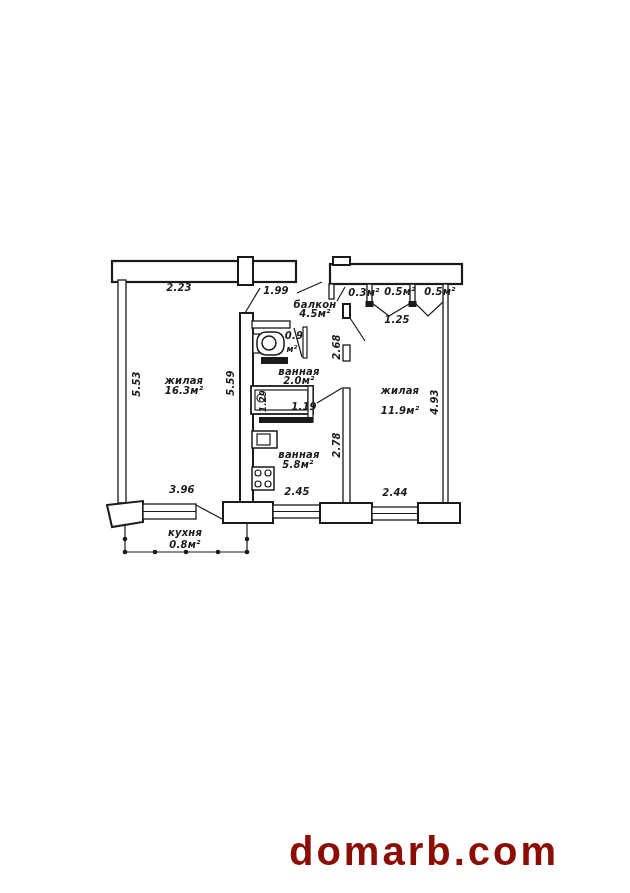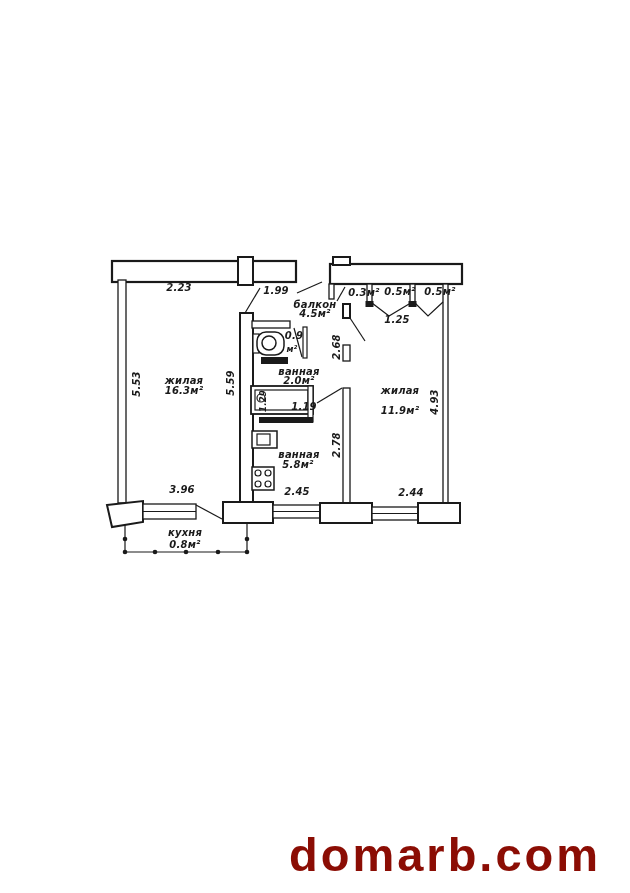--- a/index.html
+++ b/index.html
@@ -16,21 +16,21 @@
     position:absolute; transform:translate(-50%,-50%);
     font-style:italic; font-weight:700; color:var(--ink);
     font-size:10px; line-height:1; white-space:nowrap; letter-spacing:0.2px;
   }
   .rot { transform:translate(-50%,-50%) rotate(-90deg); }
   .sm  { font-size:10px;margin-left:12px; }
   .xs  { font-size:8.5px; }
   .watermark {
     position:absolute; left:289px; top:831px;
     font-family:"Liberation Sans", sans-serif;
-    font-weight:700; font-size:47px; line-height:1; letter-spacing:3px;
+    font-weight:700; font-size:40px; line-height:1; letter-spacing:3px;
     color:var(--brand);
   }
 </style>
 </head>
 <body>
 
 <div id="stage">
 
   <svg width="630" height="893" viewBox="0 0 630 893">
 
@@ -147,21 +147,21 @@
 
   <div class="lbl sm" style="left:352px;top:293px">0.3м²</div>
   <div class="lbl sm" style="left:388px;top:292px">0.5м²</div>
   <div class="lbl sm" style="left:428px;top:292px">0.5м²</div>
 
   <div class="lbl" style="left:179px;top:288px">2.23</div>
   <div class="lbl" style="left:276px;top:291px">1.99</div>
   <div class="lbl" style="left:397px;top:320px">1.25</div>
   <div class="lbl" style="left:182px;top:490px">3.96</div>
   <div class="lbl" style="left:297px;top:492px">2.45</div>
-  <div class="lbl" style="left:411px;top:493px">2.44</div>
+  <div class="lbl" style="left:395px;top:493px">2.44</div>
   <div class="lbl sm" style="left:292px;top:407px">1.19</div>
 
   <div class="lbl rot" style="left:137px;top:384px">5.53</div>
   <div class="lbl rot" style="left:231px;top:383px">5.59</div>
   <div class="lbl rot" style="left:435px;top:402px">4.93</div>
   <div class="lbl rot" style="left:337px;top:347px">2.68</div>
   <div class="lbl rot" style="left:337px;top:445px">2.78</div>
   <div class="lbl rot xs" style="left:263px;top:401px">1.29</div>
 
   <div class="watermark">domarb.com</div>

